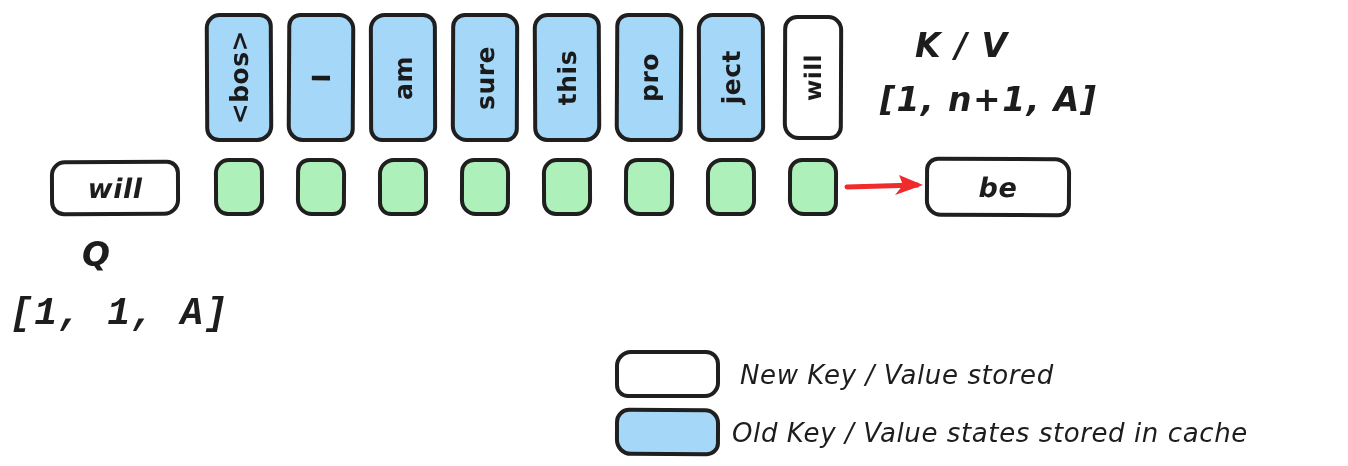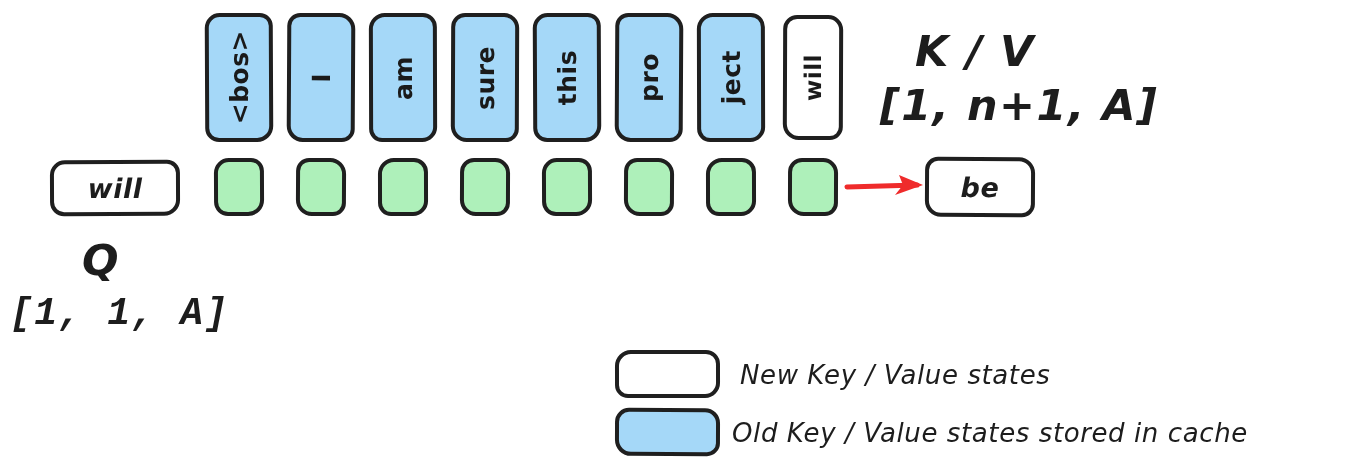--- a/index.html
+++ b/index.html
@@ -57,21 +57,21 @@
   }
 
   .word-label {
     font-size: 27px;
     font-weight: 600;
     font-style: italic;
     letter-spacing: 0.5px;
   }
 
   .annot {
-    font-size: 43px;
+    font-size: 33px;
     font-weight: 600;
     font-style: italic;
     letter-spacing: 1.5px;
   }
 
   .legend-text {
     font-size: 26px;
     font-weight: 500;
     font-style: italic;
     letter-spacing: 0.6px;
@@ -140,29 +140,29 @@
   <div class="box green j2" style="left:624px; top:158px; width:50px; height:58px;"></div>
   <div class="box green j3" style="left:706px; top:158px; width:50px; height:58px;"></div>
   <div class="box green j4" style="left:788px; top:158px; width:50px; height:58px;"></div>
 </div>
 
 <svg class="arrow-svg" style="left:845px; top:168px;" width="85" height="40" viewBox="0 0 85 40">
   <line x1="2" y1="19" x2="72" y2="17" stroke="#ef2b2b" stroke-width="5" stroke-linecap="round"></line>
   <path d="M 78 17 L 54 7 L 58 17 L 50 27 Z" fill="#ef2b2b"></path>
 </svg>
 
-<div class="box j2" style="left:925px; top:157px; width:110px; height:60px;">
+<div class="box j2" style="left:925px; top:157px; width:146px; height:60px;">
   <span class="word-label">be</span>
 </div>
 
 <div>
 
   <div class="legend-row">
     <div class="box j3" style="left:615px; top:350px; width:105px; height:48px;"></div>
-    <div class="hand legend-text" style="left:740px; top:360px;">New Key / Value states</div>
+    <div class="hand legend-text" style="left:740px; top:360px;">New Key / Value stored</div>
   </div>
 
   <div class="legend-row">
     <div class="box blue j4" style="left:615px; top:408px; width:105px; height:48px;"></div>
     <div class="hand legend-text" style="left:732px; top:418px;">Old Key / Value states stored in cache</div>
   </div>
 
 </div>
 
 </body></html>

